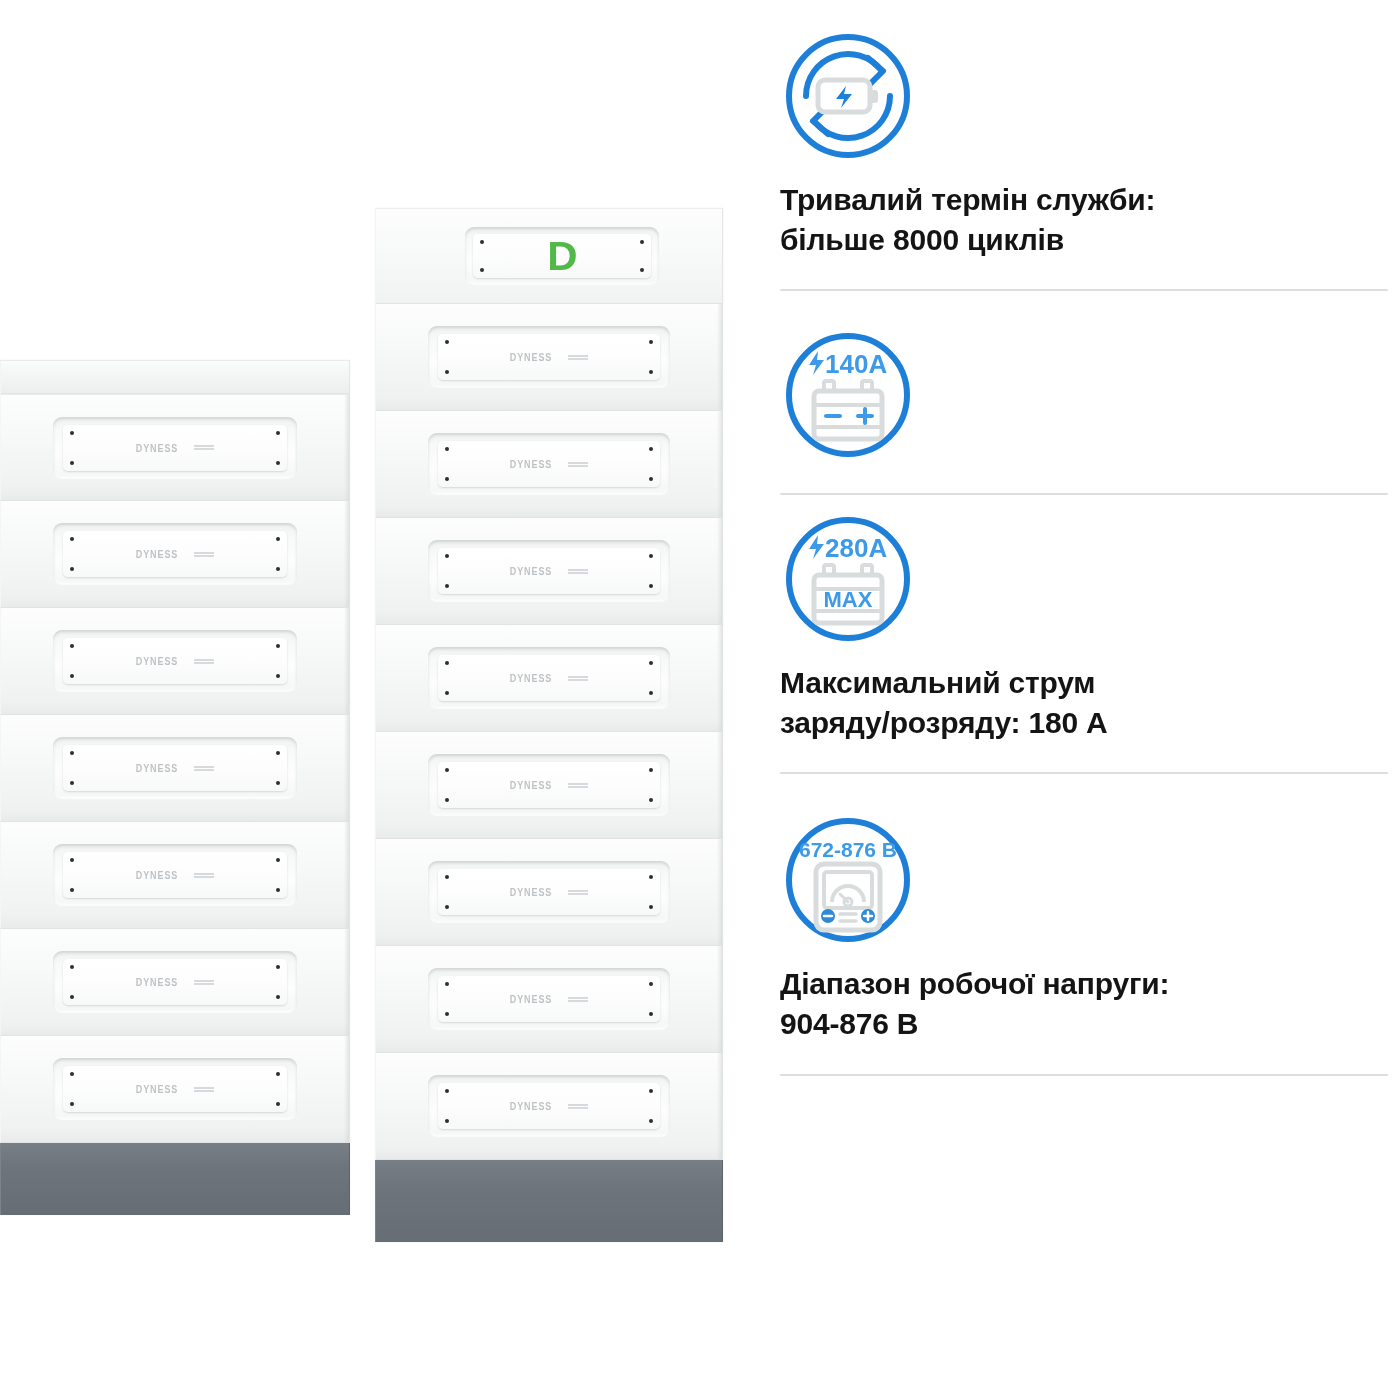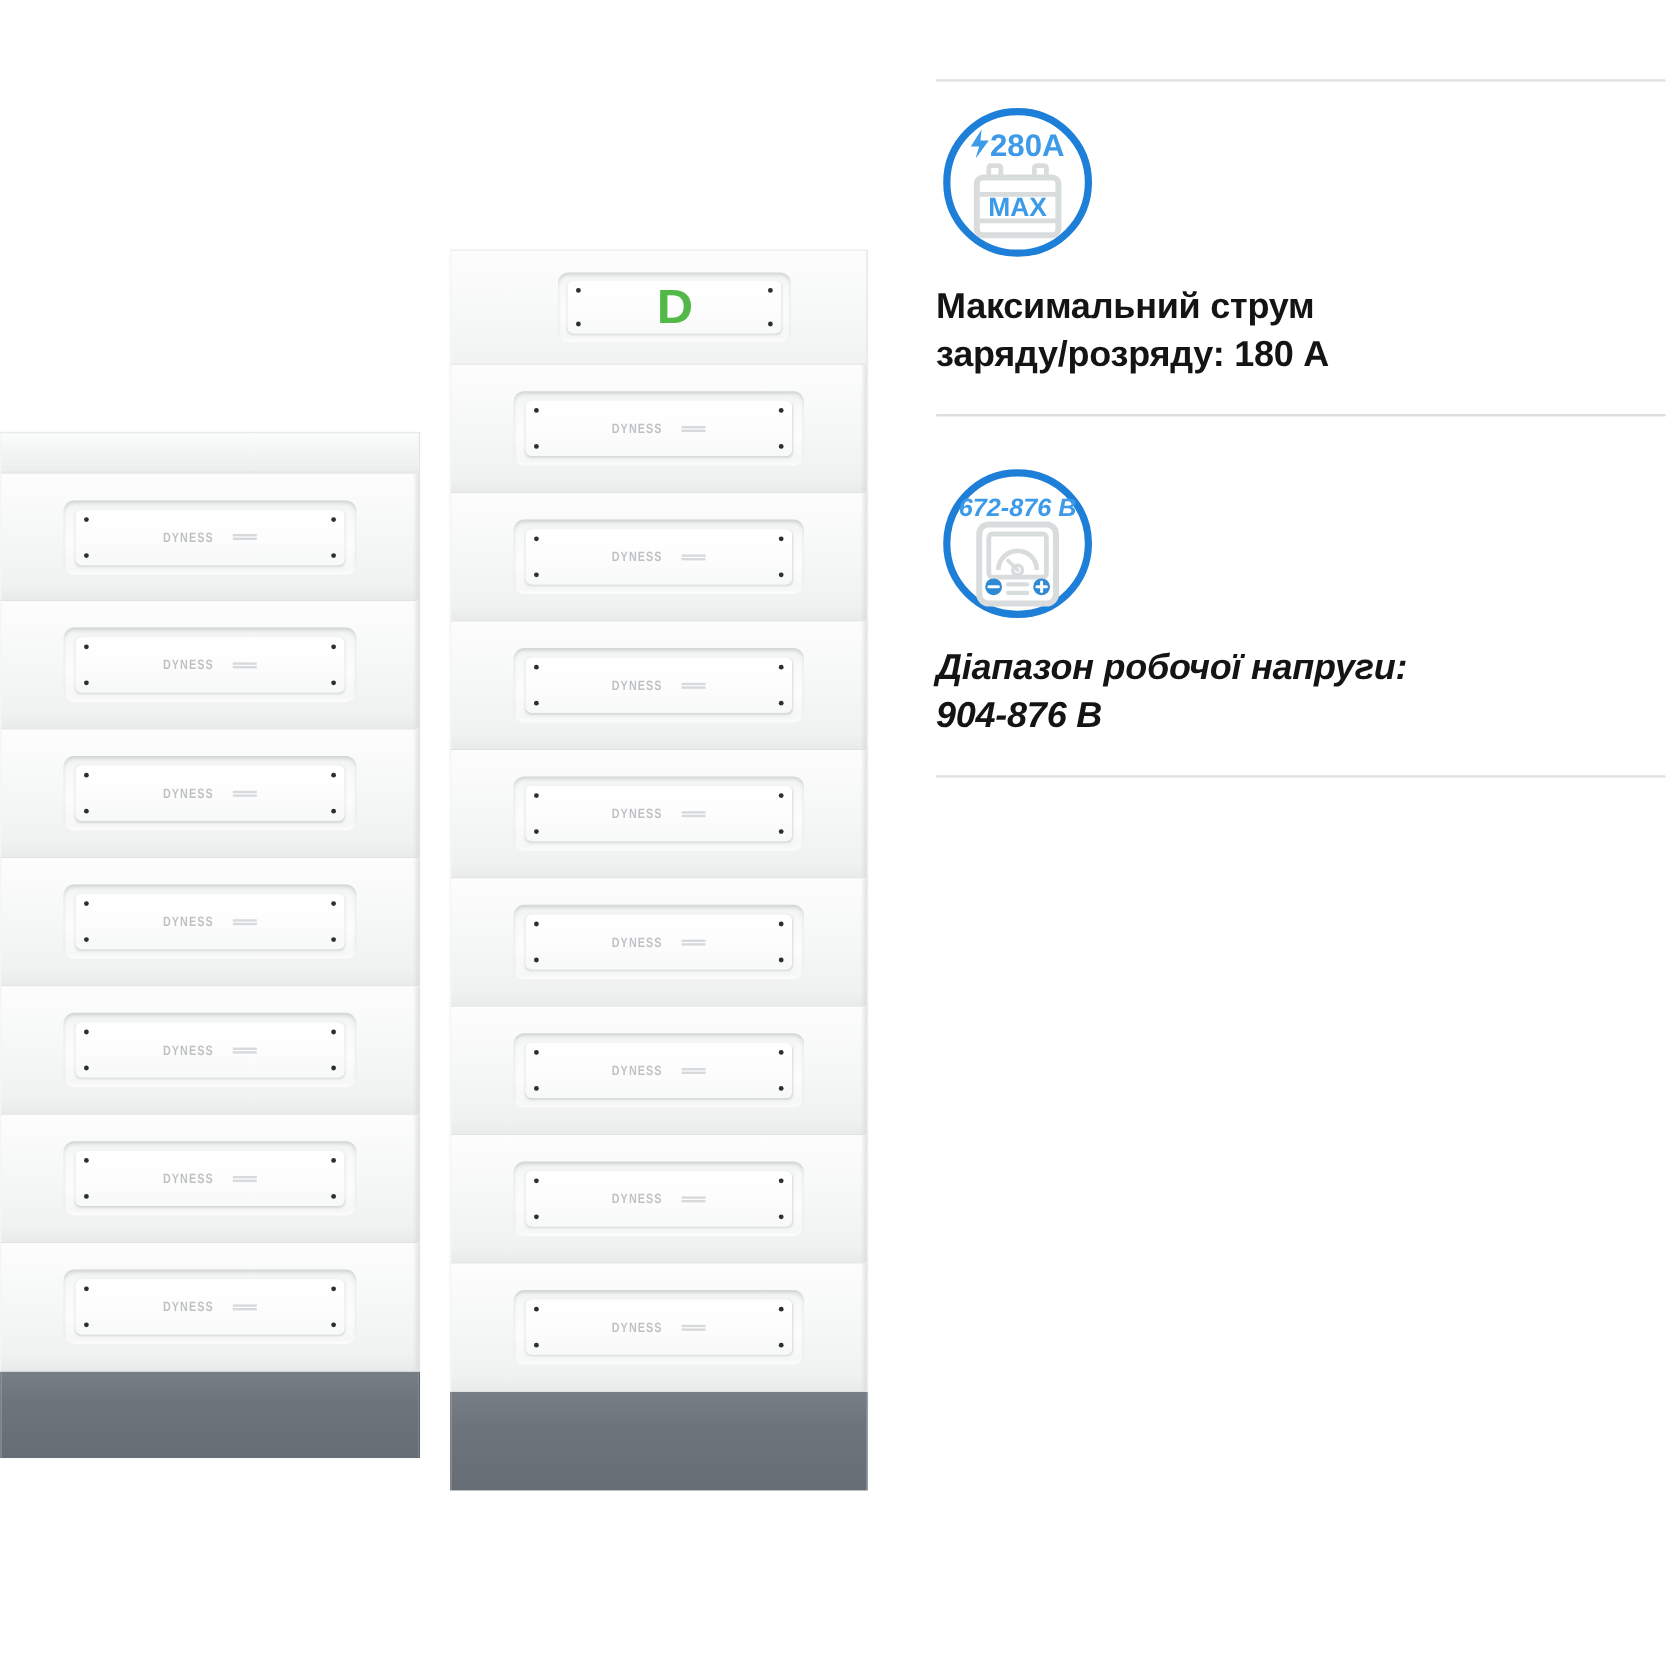--- a/index.html
+++ b/index.html
@@ -231,21 +231,21 @@
     height: 2px;
     background: #dcdedf;
     margin-top: 30px;
     width: 608px;
     border-radius: 1px;
   }
 
   .f1 { padding-top: 28px; }
   .f2 { padding-top: 36px; }
   .f3 { padding-top: 16px; }
-  .f4 { padding-top: 38px; font-style: italic; }
+  .f4 { padding-top: 38px; }
 </style>
 </head>
 <body>
 
 <div class="page">
 
   <div class="product-area">
 
     <div class="stack stack-left">
       <div class="cap"></div>
@@ -536,22 +536,62 @@
           </div>
         </div>
       </div>
 
       <div class="plinth tall"></div>
     </div>
   </div>
 
   <div class="features">
 
+    <div class="feature f1">
+      <div class="icon-wrap">
+        <svg width="136" height="136" viewBox="0 0 136 136" aria-hidden="true">
+          <circle cx="68" cy="68" r="59" fill="none" stroke="#1d7fd8" stroke-width="6"></circle>
+
+          <path d="M26 68 A42 42 0 0 1 101 42" fill="none" stroke="#1d7fd8" stroke-width="6" stroke-linecap="round"></path>
+          <path d="M88 30 L103 43 L90 56" fill="none" stroke="#1d7fd8" stroke-width="6" stroke-linecap="round" stroke-linejoin="round"></path>
+
+          <path d="M110 68 A42 42 0 0 1 35 94" fill="none" stroke="#1d7fd8" stroke-width="6" stroke-linecap="round"></path>
+          <path d="M48 106 L33 93 L46 80" fill="none" stroke="#1d7fd8" stroke-width="6" stroke-linecap="round" stroke-linejoin="round"></path>
+
+          <rect x="38" y="52" width="52" height="32" rx="7" fill="#ffffff" stroke="#d9dcdd" stroke-width="5"></rect>
+          <rect x="90" y="62" width="8" height="13" rx="3" fill="#d9dcdd"></rect>
+
+          <path d="M66 58 L56 71 L64 71 L61 80 L72 66 L64 66 Z" fill="#1d7fd8"></path>
+        </svg>
+      </div>
+      <div class="feature-text">Тривалий термін служби:
+більше 8000 циклів</div>
+      <div class="divider"></div>
+    </div>
 
     <div class="feature f2">
+      <div class="icon-wrap">
+        <svg width="136" height="136" viewBox="0 0 136 136" aria-hidden="true">
+          <circle cx="68" cy="68" r="59" fill="none" stroke="#1d7fd8" stroke-width="6"></circle>
+
+          <path d="M38 24 L29 38 L36 38 L33 48 L44 33 L37 33 Z" fill="#3d9ae8"></path>
+          <text x="45" y="46" font-family="Liberation Sans, sans-serif" font-size="26" font-weight="700" fill="#3d9ae8">140A</text>
+
+          <rect x="44" y="54" width="10" height="12" rx="2" fill="none" stroke="#d9dcdd" stroke-width="4"></rect>
+          <rect x="82" y="54" width="10" height="12" rx="2" fill="none" stroke="#d9dcdd" stroke-width="4"></rect>
+
+          <rect x="34" y="64" width="68" height="48" rx="5" fill="#ffffff" stroke="#d9dcdd" stroke-width="5"></rect>
+          <line x1="34" y1="78" x2="102" y2="78" stroke="#d9dcdd" stroke-width="4"></line>
+          <line x1="34" y1="100" x2="102" y2="100" stroke="#d9dcdd" stroke-width="4"></line>
+
+          <line x1="46" y1="89" x2="60" y2="89" stroke="#3d9ae8" stroke-width="4" stroke-linecap="round"></line>
+          <line x1="78" y1="89" x2="92" y2="89" stroke="#3d9ae8" stroke-width="4" stroke-linecap="round"></line>
+          <line x1="85" y1="82" x2="85" y2="96" stroke="#3d9ae8" stroke-width="4" stroke-linecap="round"></line>
+        </svg>
+      </div>
       <div class="divider"></div>
     </div>
 
     <div class="feature f3">
       <div class="icon-wrap">
         <svg width="136" height="136" viewBox="0 0 136 136" aria-hidden="true">
           <circle cx="68" cy="68" r="59" fill="none" stroke="#1d7fd8" stroke-width="6"></circle>
           <path d="M38 24 L29 38 L36 38 L33 48 L44 33 L37 33 Z" fill="#3d9ae8"></path>
           <text x="45" y="46" font-family="Liberation Sans, sans-serif" font-size="26" font-weight="700" fill="#3d9ae8">280A</text>
           <rect x="44" y="54" width="10" height="12" rx="2" fill="none" stroke="#d9dcdd" stroke-width="4"></rect>

